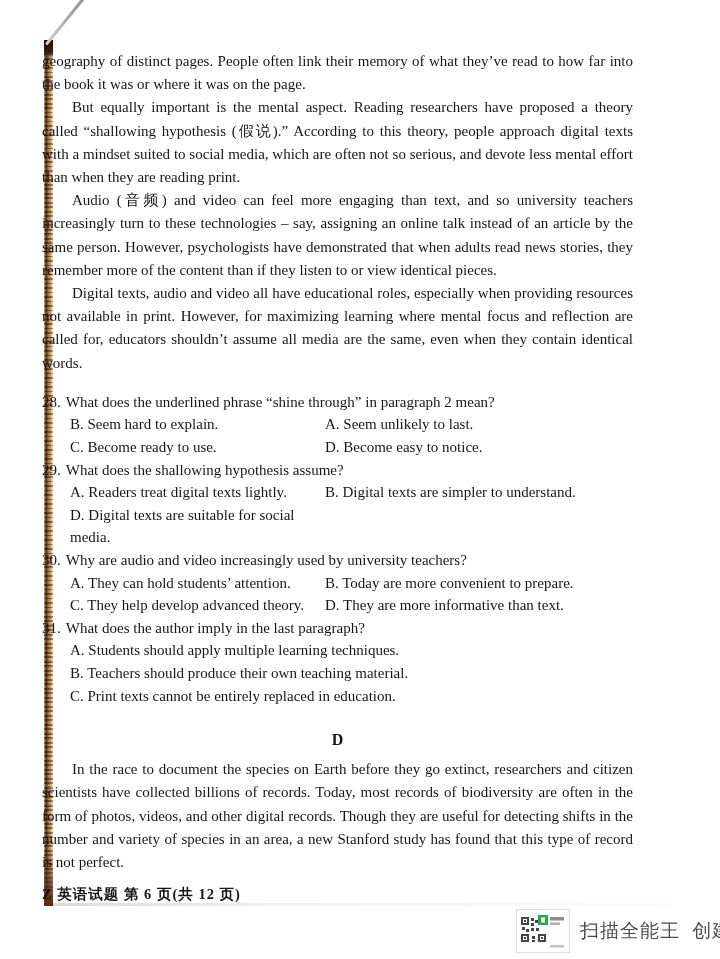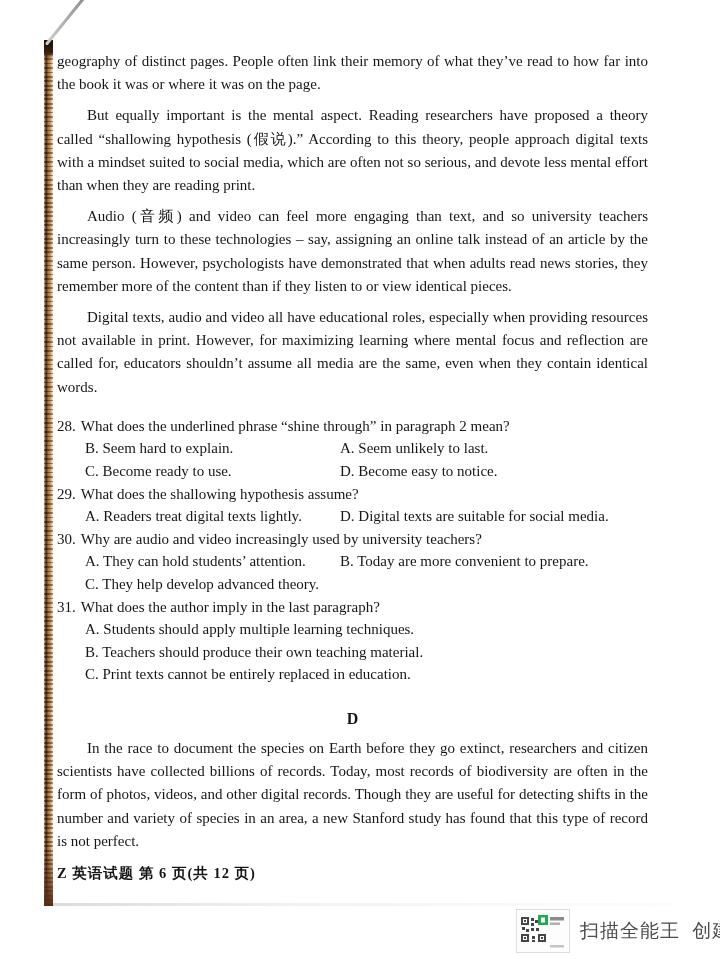--- a/index.html
+++ b/index.html
@@ -36,26 +36,26 @@
     border-radius:2px;
   }
   
   .page-bottom-shadow{
     position:absolute;left:52px;top:903px;width:620px;height:3px;
     background:linear-gradient(to right,rgba(0,0,0,0.14),rgba(0,0,0,0.05) 40%,rgba(0,0,0,0.01));
     filter:blur(0.6px);
   }
 
   .content{
-    position:absolute;left:57px;top:0;width:591px;
+    position:absolute;left:42px;top:0;width:591px;
     padding-top:50px;
     font-size:15px;line-height:23.2px;
   }
   .para{margin:0;text-align:justify;}
-  .para.indent{text-indent:30px;margin-top:8px;}
+  .para.indent{text-indent:30px;}
 
   .questions{margin-top:16px;font-size:15px;}
   .question{margin:0;}
   .q-line{line-height:22.6px;}
   .q-num{margin-right:5px;text-align:center;}
   .opts{padding-left:28px;line-height:22.6px;}
   .opts.two{display:grid;grid-template-columns:255px 1fr;}
   .opts.one span{display:block;}
 
   .sec-header{
@@ -111,32 +111,34 @@
           <span>D. Become easy to notice.</span>
         </div>
       </div>
 
       <div class="question">
         <div class="q-line">
           <span class="q-num">29.</span><span>What does the shallowing hypothesis assume?</span>
         </div>
         <div class="opts two">
           <span>A. Readers treat digital texts lightly.</span>
+          <span>B. Digital texts are simpler to understand.</span>
           <span>D. Digital texts are suitable for social media.</span>
         </div>
       </div>
 
       <div class="question">
         <div class="q-line">
           <span class="q-num">30.</span><span>Why are audio and video increasingly used by university teachers?</span>
         </div>
         <div class="opts two">
           <span>A. They can hold students’ attention.</span>
           <span>B. Today are more convenient to prepare.</span>
           <span>C. They help develop advanced theory.</span>
+          <span>D. They are more informative than text.</span>
         </div>
       </div>
 
       <div class="question">
         <div class="q-line">
           <span class="q-num">31.</span><span>What does the author imply in the last paragraph?</span>
         </div>
         <div class="opts one">
           <span>A. Students should apply multiple learning techniques.</span>
           <span>B. Teachers should produce their own teaching material.</span>

